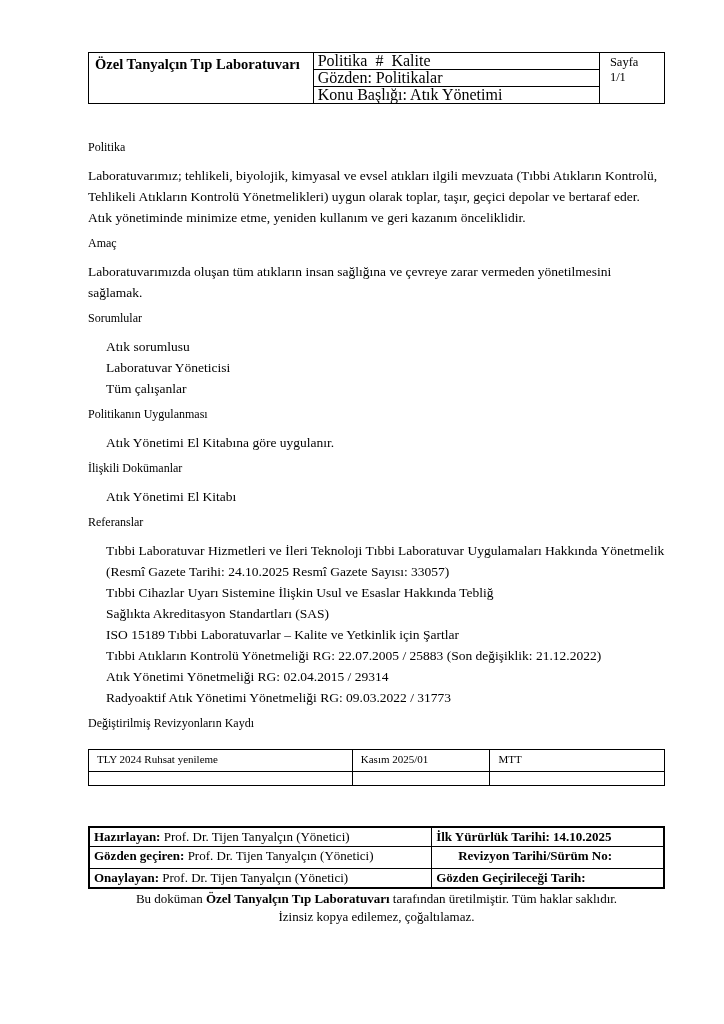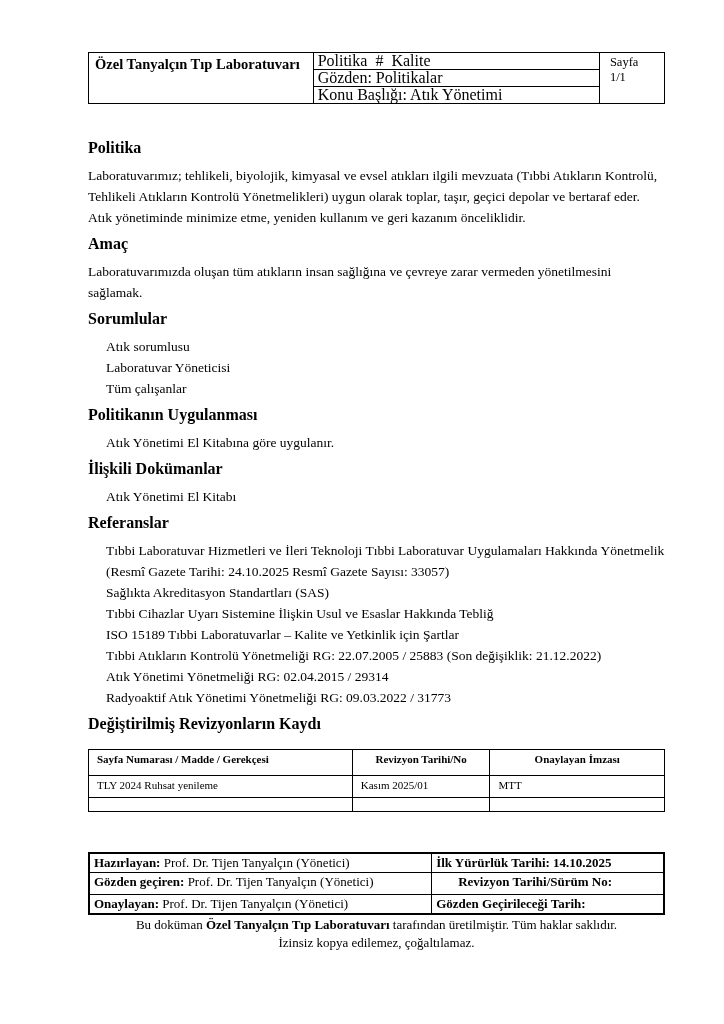--- a/index.html
+++ b/index.html
@@ -16,21 +16,21 @@
   
   table { border-collapse: collapse; width: 100%; }
   .header-table td { border: 1.5px solid #000; vertical-align: top; padding: 1px 4px; }
   .header-table .org-cell { font-weight: bold; font-size: 14.5px; padding: 3px 6px; }
   .header-table .meta-cell { font-weight: normal; font-size: 16px; height: 16px; line-height: 14px; }
   .header-table .pre { white-space: pre-wrap; }
   .header-table .page-cell { font-size: 12.5px; padding: 2px 10px; }
 
   
   .doc-heading {
-    font-size: 16px; font-weight: bold;
+    font-size: 12px; font-weight: normal;
     margin: 6px 0 8px 0; line-height: 19px;
   }
   .first-heading { margin-top: 34px; }
   .doc-para { font-size: 13.5px; line-height: 21px; margin: 0; }
   .doc-list { padding-left: 18px; margin: 0; }
   .doc-line { font-size: 13.5px; line-height: 21px; }
 
   
   .rev-table { margin-top: 16px; }
   .rev-table td, .rev-table th { border: 1.5px solid #000; font-size: 11px; vertical-align: top; padding: 3px 8px; }
@@ -95,42 +95,37 @@
   </div>
 
   <div class="doc-heading">İlişkili Dokümanlar</div>
   <div class="doc-list">
     <div class="doc-line">Atık Yönetimi El Kitabı</div>
   </div>
 
   <div class="doc-heading">Referanslar</div>
   <div class="doc-list">
     <div class="doc-line">Tıbbi Laboratuvar Hizmetleri ve İleri Teknoloji Tıbbi Laboratuvar Uygulamaları Hakkında Yönetmelik (Resmî Gazete Tarihi: 24.10.2025 Resmî Gazete Sayısı: 33057)</div>
+    <div class="doc-line">Tıbbi Cihazlar Uyarı Sistemine İlişkin Usul ve Esaslar Hakkında Tebliğ</div>
     <div class="doc-line">Sağlıkta Akreditasyon Standartları (SAS)</div>
-    <div class="doc-line">Tıbbi Cihazlar Uyarı Sistemine İlişkin Usul ve Esaslar Hakkında Tebliğ</div>
     <div class="doc-line">ISO 15189 Tıbbi Laboratuvarlar – Kalite ve Yetkinlik için Şartlar</div>
     <div class="doc-line">Tıbbi Atıkların Kontrolü Yönetmeliği RG: 22.07.2005 / 25883 (Son değişiklik: 21.12.2022)</div>
     <div class="doc-line">Atık Yönetimi Yönetmeliği RG: 02.04.2015 / 29314</div>
     <div class="doc-line">Radyoaktif Atık Yönetimi Yönetmeliği RG: 09.03.2022 / 31773</div>
   </div>
 
   <div class="doc-heading">Değiştirilmiş Revizyonların Kaydı</div>
 
   <table class="rev-table">
     <colgroup>
         <col style="width:45.8%">
         <col style="width:23.9%">
         <col style="width:30.3%">
       </colgroup>
     <tbody>
-        <tr>
-      <th>Sayfa Numarası / Madde / Gerekçesi</th>
-      <th class="center">Revizyon Tarihi/No</th>
-      <th class="center">Onaylayan İmzası</th>
-    </tr>
     <tr class="data-row">
       <td>TLY 2024 Ruhsat yenileme</td>
       <td>Kasım 2025/01</td>
       <td>MTT</td>
     </tr>
     <tr class="empty-row">
       <td></td>
       <td></td>
       <td></td>
     </tr>

